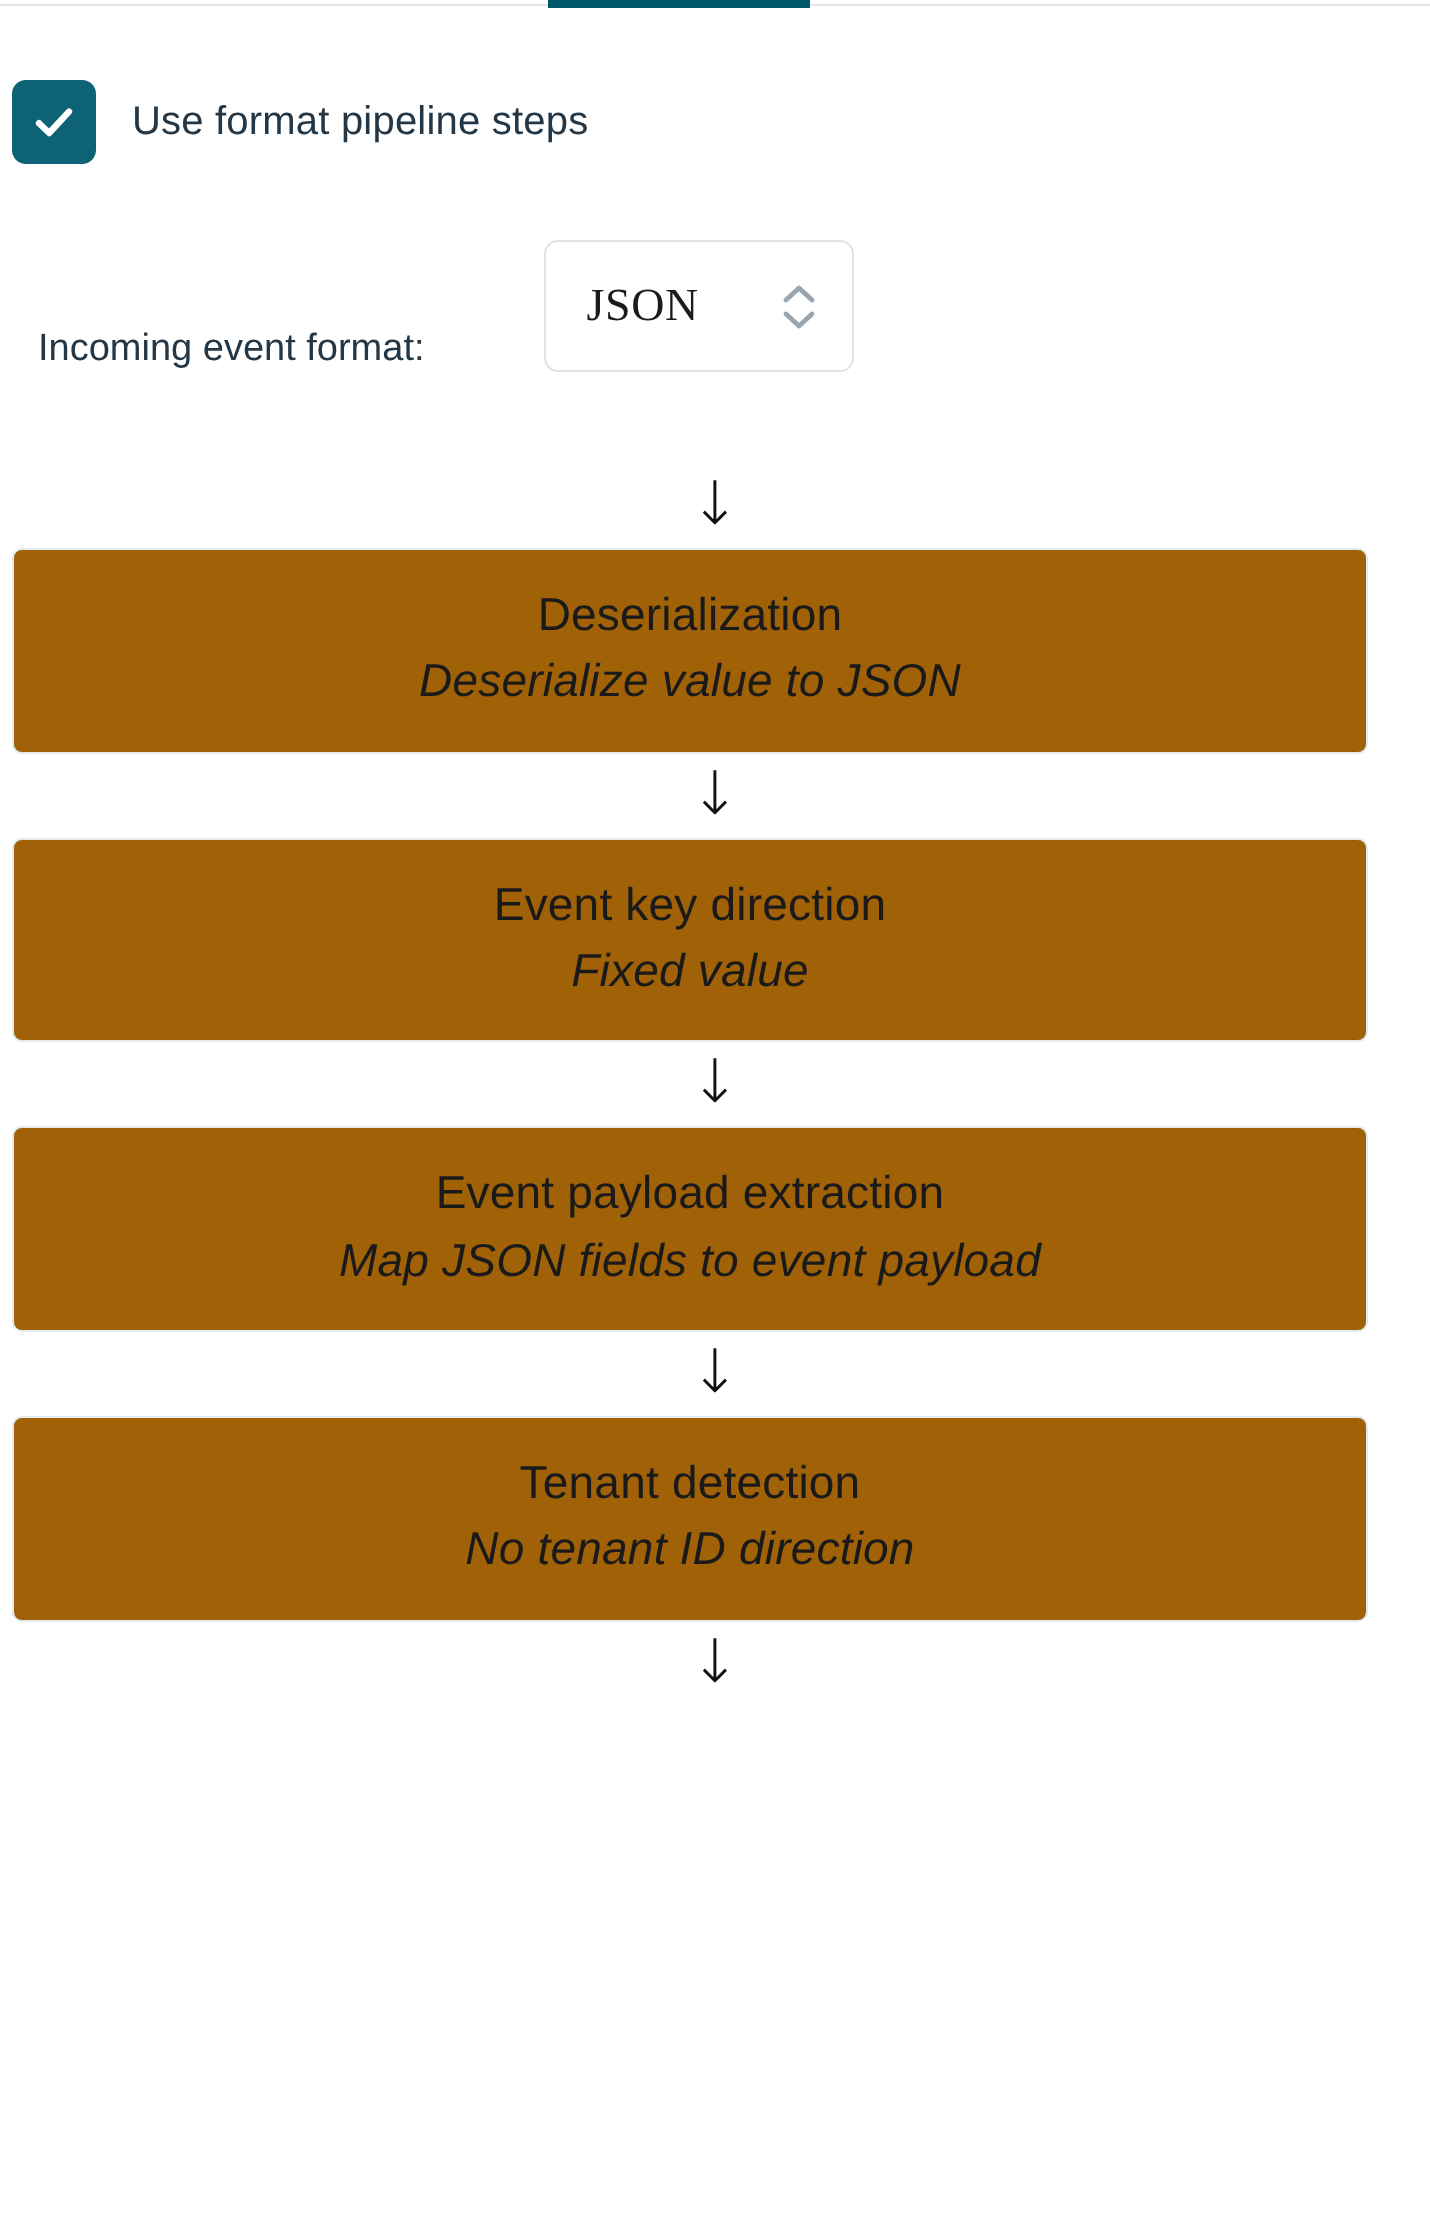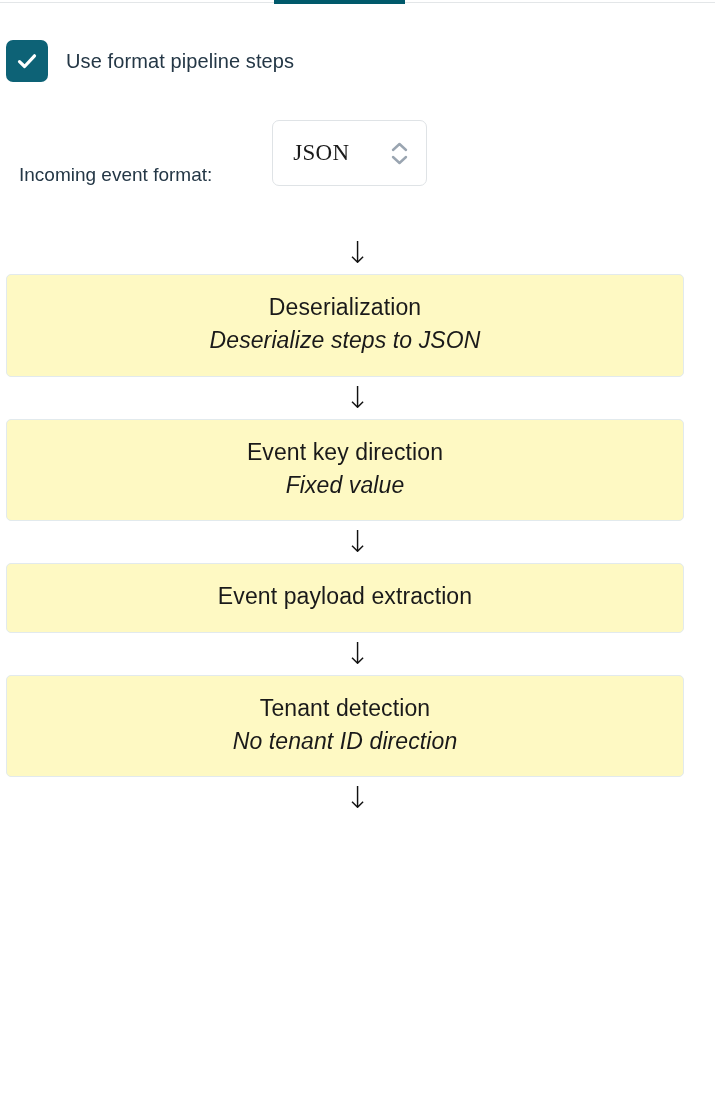--- a/index.html
+++ b/index.html
@@ -121,21 +121,21 @@
     height: 42px;
     font-size: 30px;
     line-height: 1;
     color: #111111;
     font-family: "DejaVu Sans", sans-serif;
     font-weight: 300;
     user-select: none;
   }
   .step-box {
     margin: 0 31px 0 6px;
-    background: #fef9c3;
+    background: #a16207;
     border: 1px solid #e2eaed;
     border-radius: 5px;
     padding: 16px 14px 18px 14px;
     text-align: center;
   }
   .step-title {
     font-size: 23px;
     color: #1a1a1a;
     line-height: 1.45;
     letter-spacing: 0.1px;
@@ -184,32 +184,33 @@
       </span>
     </span>
   </div>
 </div>
 
 <div class="pipeline">
 
   <div class="arrow">↓</div>
   <div class="step-box">
     <div class="step-title">Deserialization</div>
-    <div class="step-sub">Deserialize steps to JSON</div>
+    <div class="step-sub">Deserialize value to JSON</div>
   </div>
 
   <div class="arrow">↓</div>
   <div class="step-box">
     <div class="step-title">Event key direction</div>
     <div class="step-sub">Fixed value</div>
   </div>
 
   <div class="arrow">↓</div>
   <div class="step-box">
     <div class="step-title">Event payload extraction</div>
+    <div class="step-sub">Map JSON fields to event payload</div>
   </div>
 
   <div class="arrow">↓</div>
   <div class="step-box">
     <div class="step-title">Tenant detection</div>
     <div class="step-sub">No tenant ID direction</div>
   </div>
 
   <div class="arrow">↓</div>
 

